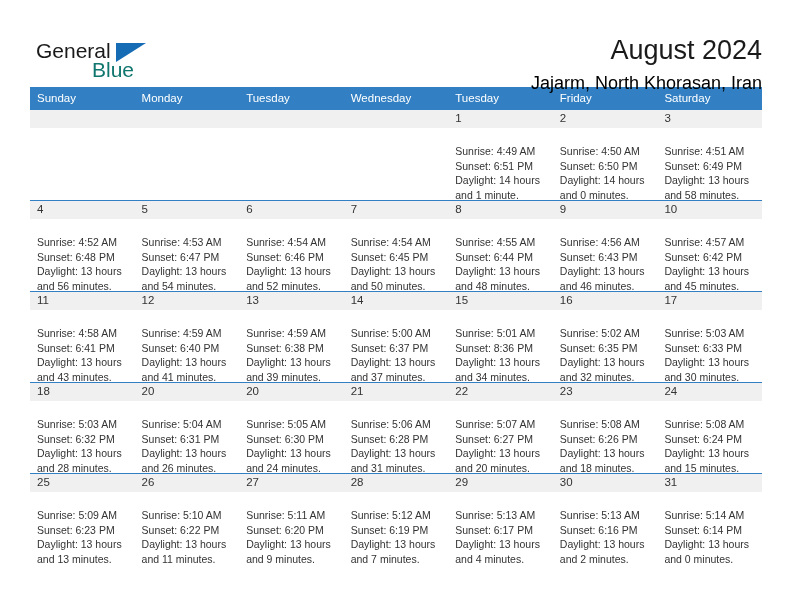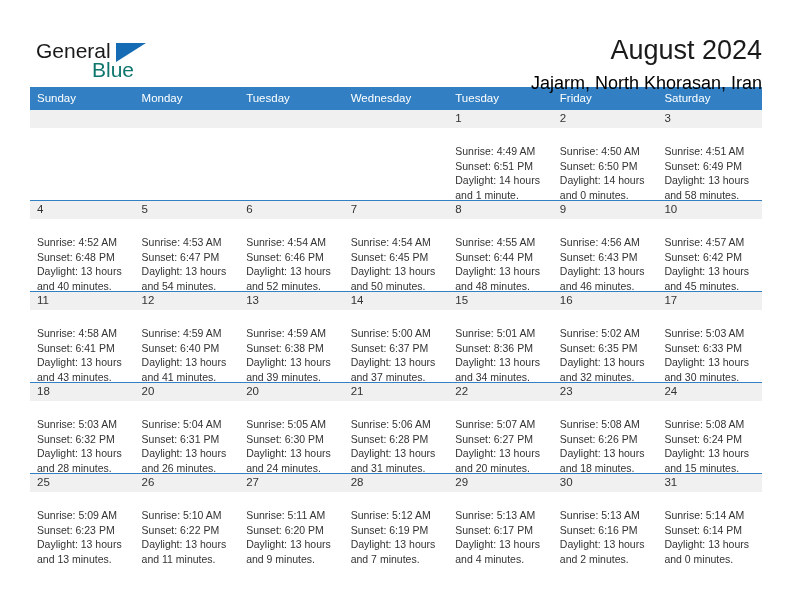--- a/index.html
+++ b/index.html
@@ -223,21 +223,21 @@
           </td>
         </tr>
         <tr class="week">
           <td>
             <div class="cell">
               <div class="cell-head">4</div>
               <div class="cell-body">
                 <div>Sunrise: 4:52 AM</div>
                 <div>Sunset: 6:48 PM</div>
                 <div>Daylight: 13 hours</div>
-                <div>and 40 minutes.</div>
+                <div>and 56 minutes.</div>
               </div>
             </div>
           </td>
           <td>
             <div class="cell">
               <div class="cell-head">5</div>
               <div class="cell-body">
                 <div>Sunrise: 4:53 AM</div>
                 <div>Sunset: 6:47 PM</div>
                 <div>Daylight: 13 hours</div>

